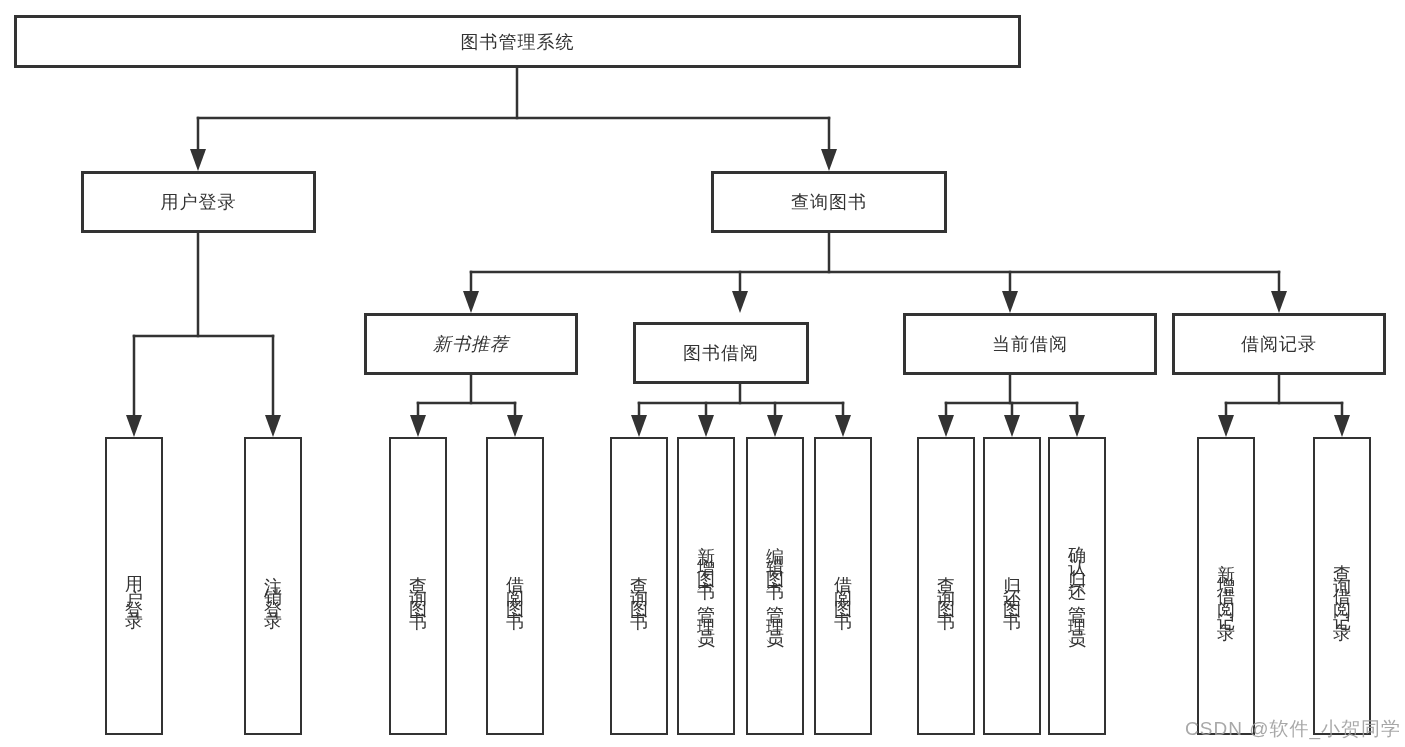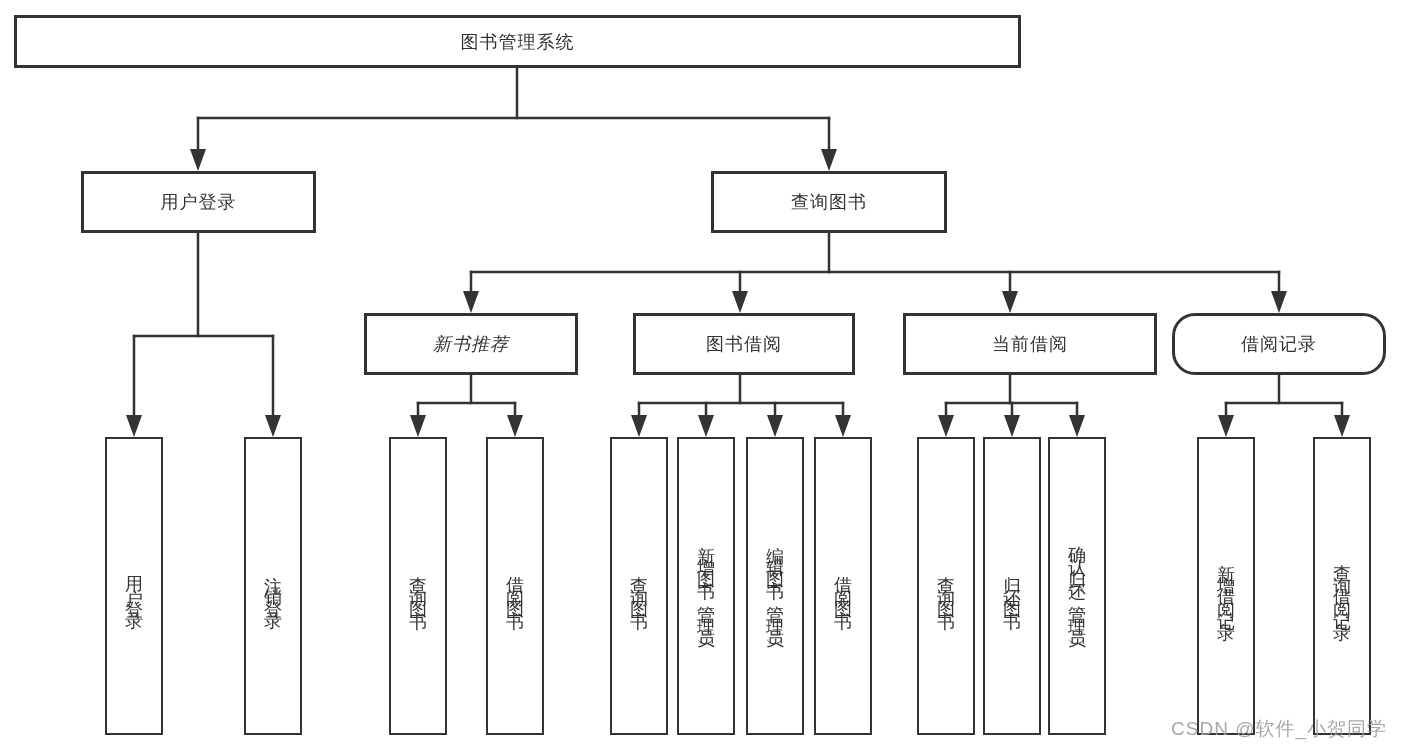--- a/index.html
+++ b/index.html
@@ -47,21 +47,21 @@
   .box-v span {
     writing-mode: vertical-rl;
     text-orientation: mixed;
     font-size: 18px;
     line-height: 1;
     letter-spacing: 12px;
     white-space: nowrap;
   }
   #watermark {
     position: absolute;
-    right: 18px;
+    right: 4px;
     top: 716px;
     font-size: 19px;
     letter-spacing: 1px;
     color: rgba(158, 158, 158, 0.9);
     white-space: nowrap;
     margin-left: 16px;
   }
 </style>
 </head>
 <body>
@@ -168,27 +168,27 @@
   <div class="box box-h" style="left:81px; top:171px; width:235px; height:62px;">
     <span>用户登录</span>
   </div>
   <div class="box box-h" style="left:711px; top:171px; width:236px; height:62px;">
     <span>查询图书</span>
   </div>
 
   <div class="box box-h" style="left:364px; top:313px; width:214px; height:62px;font-style:italic;">
     <span>新书推荐</span>
   </div>
-  <div class="box box-h" style="left:633px; top:313px; width:222px; height:62px;">
+  <div class="box box-h" style="left:633px; top:322px; width:176px; height:62px;">
     <span>图书借阅</span>
   </div>
   <div class="box box-h" style="left:903px; top:313px; width:254px; height:62px;">
     <span>当前借阅</span>
   </div>
-  <div class="box box-h" style="left:1172px; top:313px; width:214px; height:62px;border-radius:23px;">
+  <div class="box box-h" style="left:1172px; top:313px; width:214px; height:62px;">
     <span>借阅记录</span>
   </div>
 
   <div class="box box-v" style="left:105px; top:437px; width:58px; height:298px;">
     <span>用户登录</span>
   </div>
   <div class="box box-v" style="left:244px; top:437px; width:58px; height:298px;">
     <span>注销登录</span>
   </div>
 

